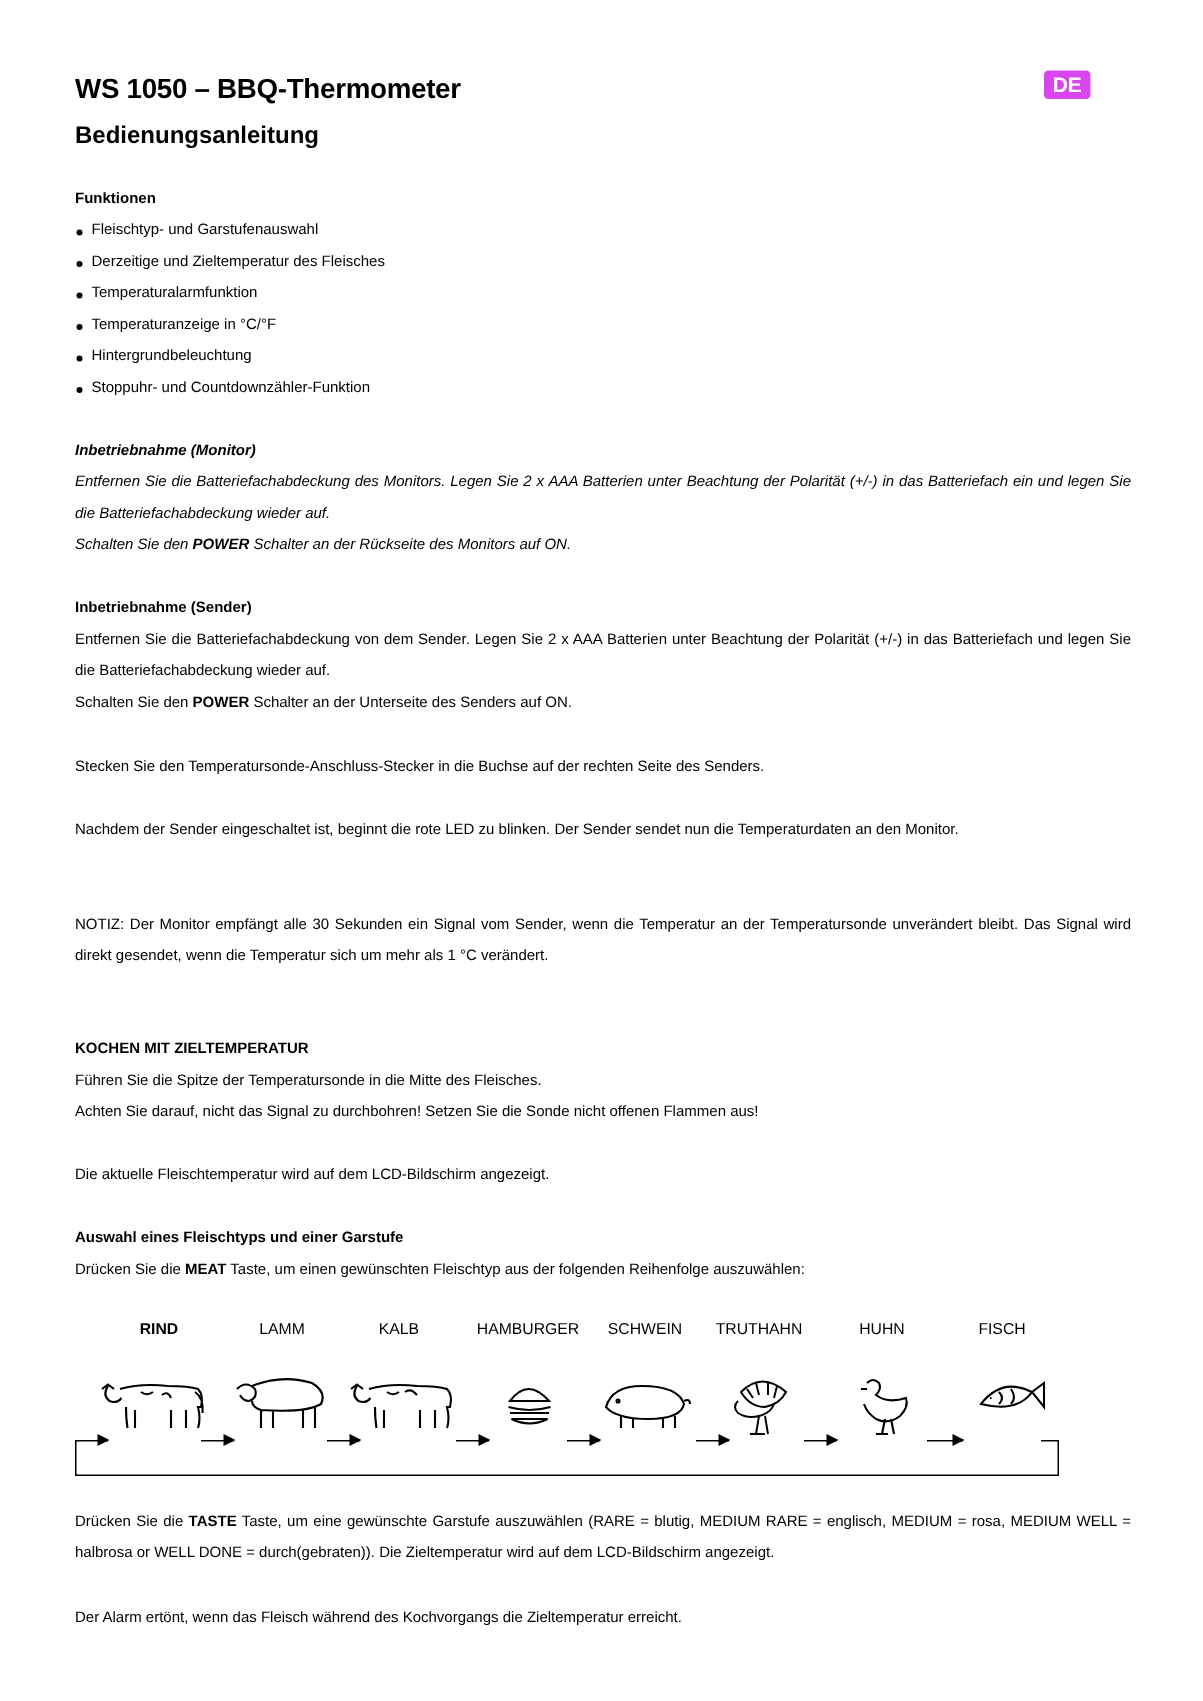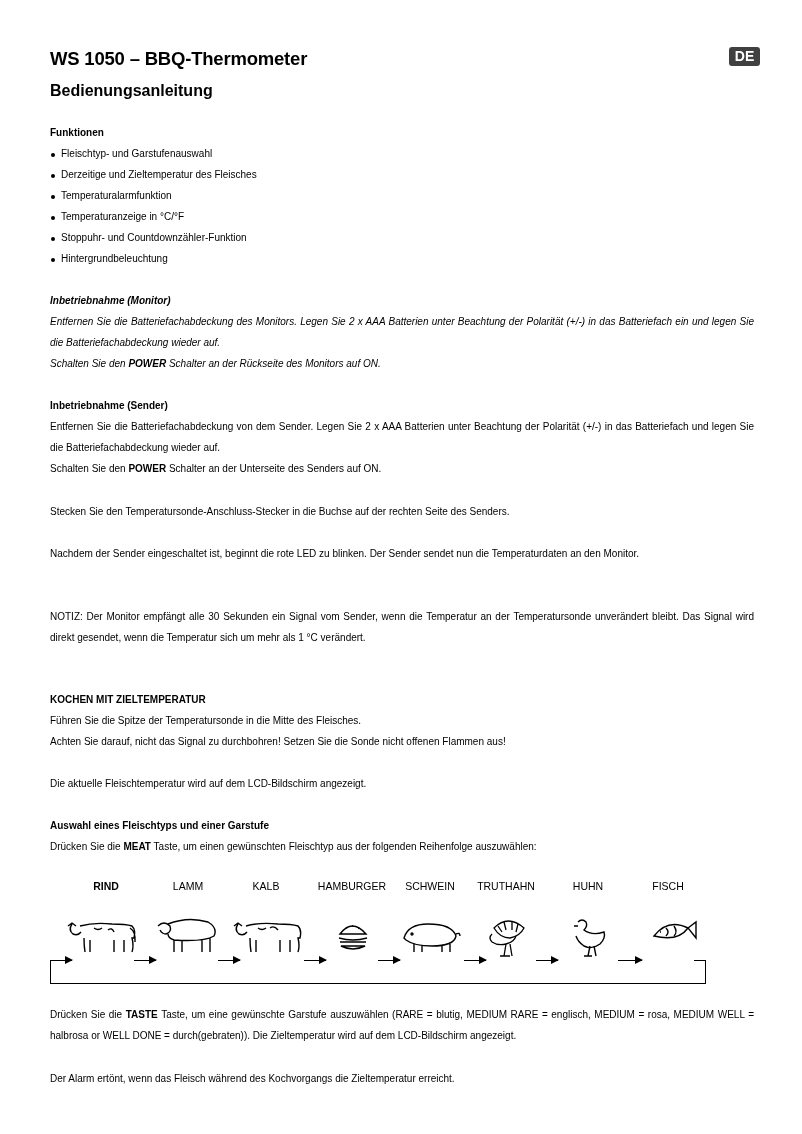--- a/index.html
+++ b/index.html
@@ -5,22 +5,22 @@
   html, body { margin:0; padding:0; background:#ffffff; }
   body {
     width:802px; height:1134px; position:relative; overflow:hidden;
     font-family:"Liberation Sans", sans-serif; color:#000;
   }
   .page { position:absolute; left:50px; top:44px; width:704px; }
   .title {
     font-size:18.5px; font-weight:bold; margin:0; height:30px; line-height:30px; letter-spacing:-0.2px;
   }
   .lang-badge {
-    position:absolute; left:729px; top:47px; width:31px; height:19px;
-    background:#404040; color:#fff; border-radius:3px; font-weight:bold;
+    position:absolute; left:696px; top:47px; width:31px; height:19px;
+    background:#d946ef; color:#fff; border-radius:3px; font-weight:bold;
     font-size:14px; line-height:19px; text-align:center;
   }
   .subtitle { font-size:16px; font-weight:bold; margin:0; position:absolute; top:37px; line-height:20px; }
   .block { position:absolute; left:0; width:704px; font-size:10px; line-height:21px; }
   .h { font-weight:bold; }
   ul.bullets { list-style:none; margin:0; padding:0; }
   ul.bullets li { position:relative; padding-left:11px; height:21px; }
   ul.bullets li::before {
     content:""; position:absolute; left:1px; top:10px; width:4px; height:4px; border-radius:50%; background:#000;
   }
@@ -40,22 +40,22 @@
   <h1 class="title">WS 1050 – BBQ-Thermometer</h1>
   <h2 class="subtitle">Bedienungsanleitung</h2>
 
   <div class="block" style="top:78px;">
     <div class="h">Funktionen</div>
     <ul class="bullets">
       <li>Fleischtyp- und Garstufenauswahl</li>
       <li>Derzeitige und Zieltemperatur des Fleisches</li>
       <li>Temperaturalarmfunktion</li>
       <li>Temperaturanzeige in °C/°F</li>
+      <li>Hintergrundbeleuchtung</li>
       <li>Stoppuhr- und Countdownzähler-Funktion</li>
-      <li>Hintergrundbeleuchtung</li>
     </ul>
   </div>
 
   <div class="block" style="top:246px;font-style:italic;">
     <div class="h">Inbetriebnahme (Monitor)</div>
     <div class="justify">Entfernen Sie die Batteriefachabdeckung des Monitors. Legen Sie 2 x AAA Batterien unter Beachtung der Polarität (+/-) in das Batteriefach ein und legen Sie die Batteriefachabdeckung wieder auf.</div>
     <div><span>Schalten Sie den </span><b>POWER</b><span> Schalter an der Rückseite des Monitors auf ON.</span></div>
   </div>
 
   <div class="block" style="top:351px;">

